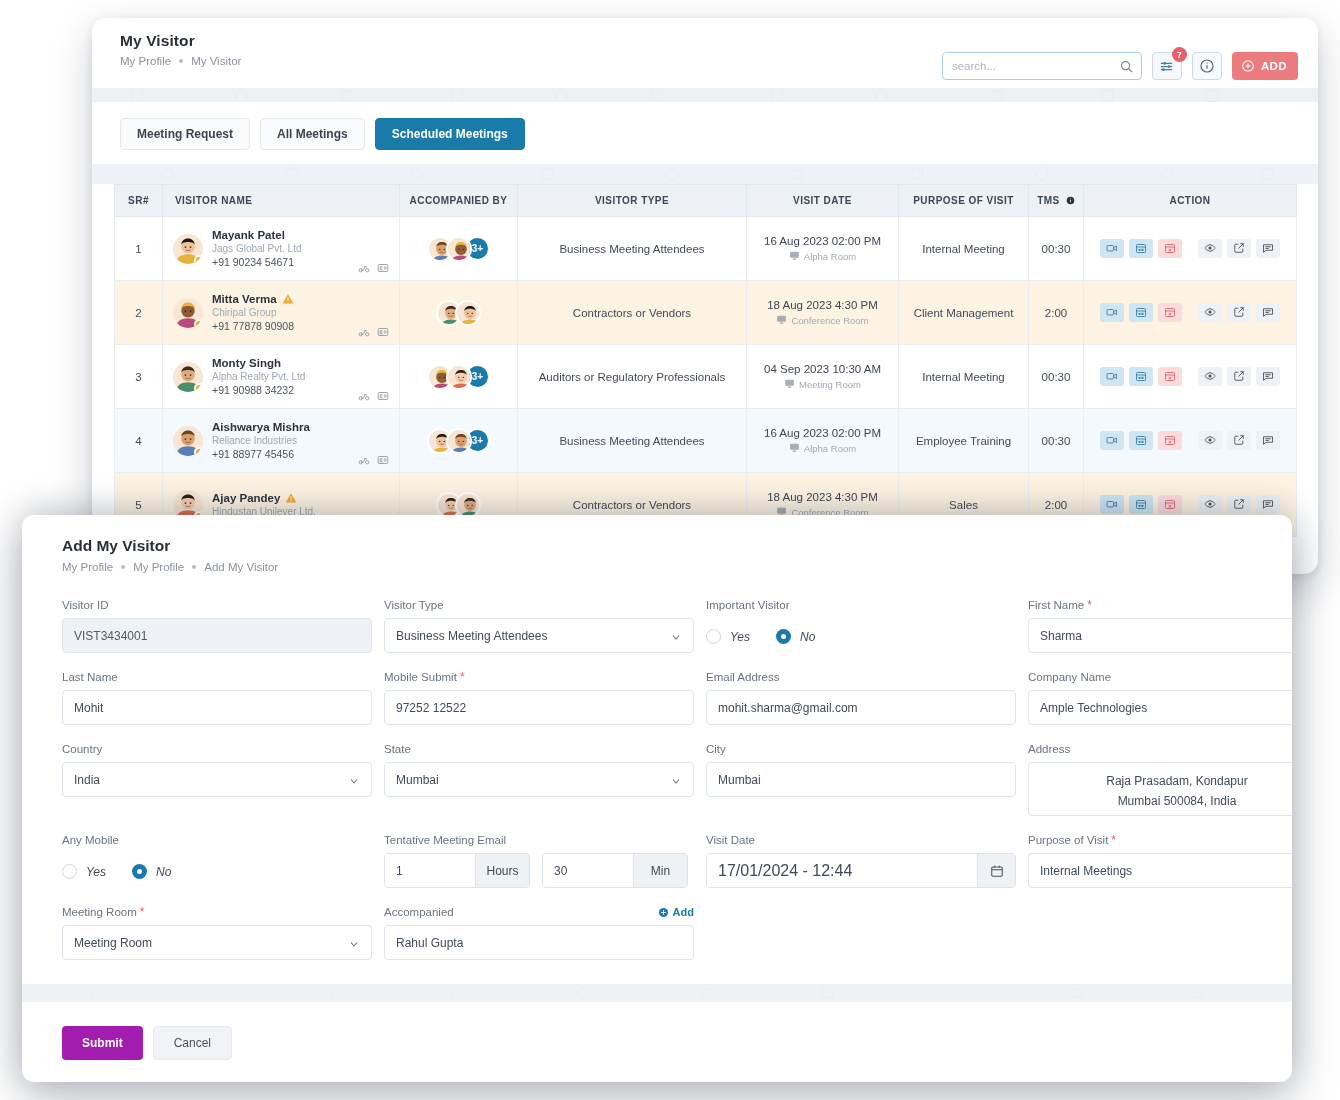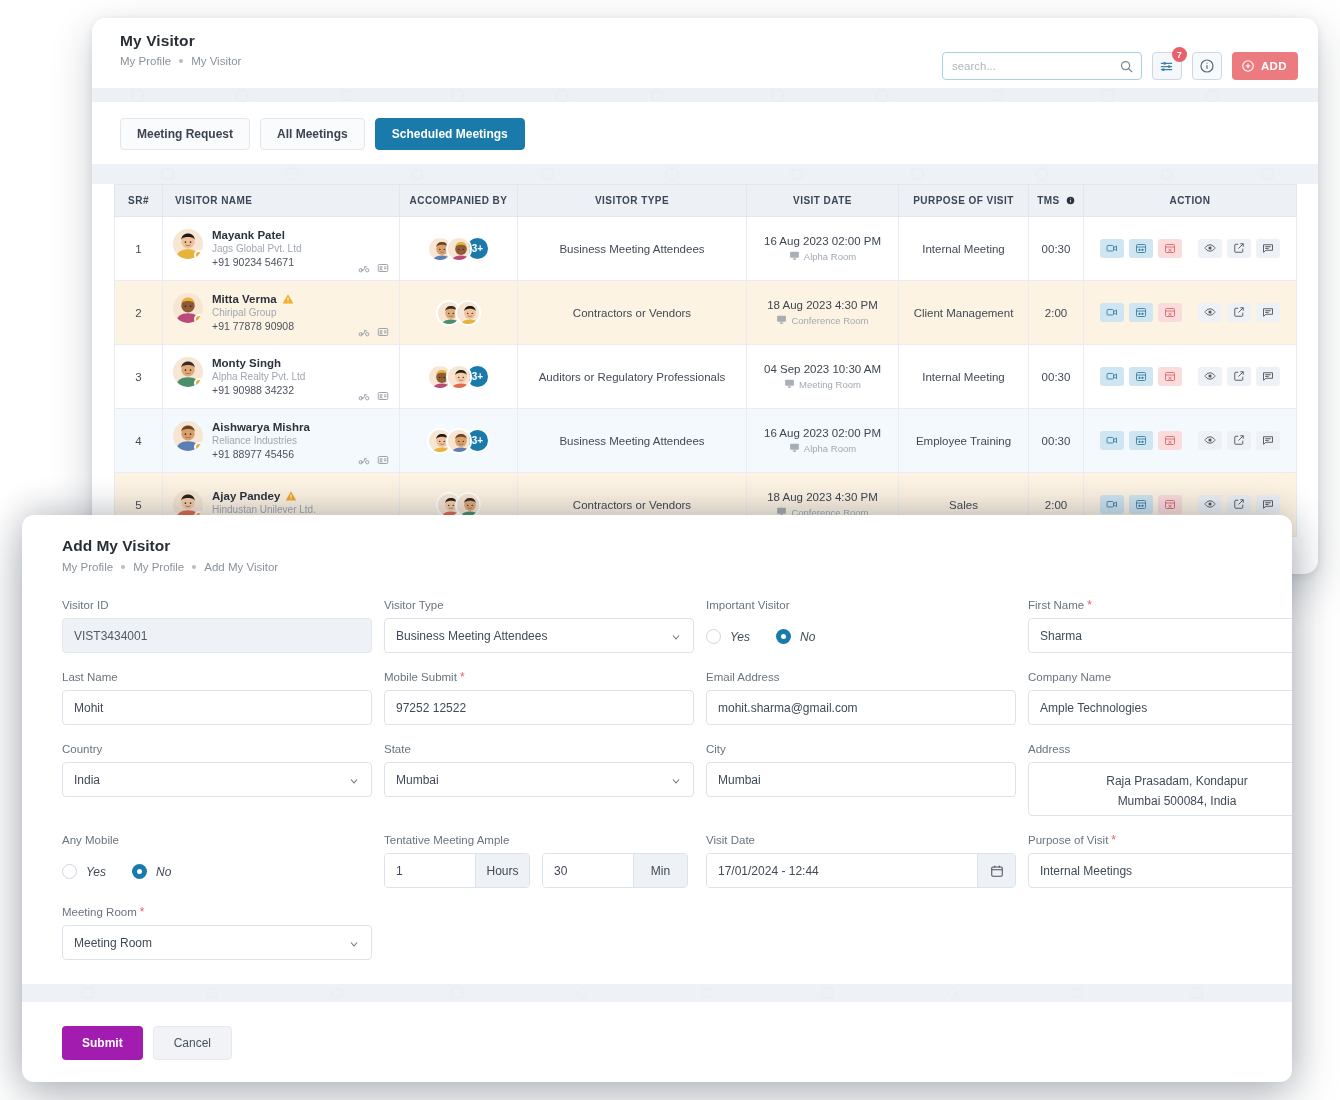--- a/index.html
+++ b/index.html
@@ -84,21 +84,21 @@
   table.grid th.left { text-align:left; padding-left:12px; }
   table.grid td {
     border:1px solid #e9edf2; font-size:11.5px; color:#424a56; text-align:center;
     height:64px; padding:4px 6px; vertical-align:middle;
   }
   tr.r-white td { background:#ffffff; }
   tr.r-amber td { background:#fdf3e3; }
   tr.r-blue  td { background:#f4f9fd; }
 
   .vn-cell { text-align:left !important; position:relative; padding-left:10px !important; }
-  .vn-flex { display:flex; align-items:flex-start; gap:9px; }
+  .vn-flex { display:flex; align-items:center; gap:9px; }
   .avatar {
     width:30px; height:30px; border-radius:50%; flex:0 0 30px; position:relative;
     display:flex; align-items:flex-end; justify-content:center; overflow:hidden;
   }
   .avatar .status {
     position:absolute; right:-1px; bottom:-1px; width:10px; height:10px; border-radius:50%;
     background:#f0a92a; border:2px solid #fff;
   }
   .vn-name { font-size:11.5px; font-weight:bold; color:#2d333c; display:flex; align-items:center; gap:5px; }
   .warn-ic { width:12px; height:12px; color:#f0a92a; }
@@ -167,21 +167,21 @@
   .rd.on::after { content:""; width:5px; height:5px; border-radius:50%; background:#fff; }
 
   .dual { display:flex; gap:12px; }
   .grpctl { display:flex; height:35px; border:1px solid #dde3ea; border-radius:4px; overflow:hidden; width:146px; }
   .grpctl .val { flex:1; display:flex; align-items:center; padding:0 11px; font-size:12px; color:#414a56; background:#fff; }
   .grpctl .unit {
     width:54px; background:#eef1f5; border-left:1px solid #dde3ea; display:flex;
     align-items:center; justify-content:center; font-size:12px; color:#414a56;
   }
   .datectl { display:flex; height:35px; border:1px solid #dde3ea; border-radius:4px; overflow:hidden; }
-  .datectl .val { flex:1; display:flex; align-items:center; padding:0 11px; font-size:12px; color:#414a56; background:#fff; }
+  .datectl .val { flex:1; display:flex; align-items:center; padding:0 11px; font-size:16px; color:#414a56; background:#fff; }
   .datectl .cal { width:38px; background:#eef1f5; border-left:1px solid #dde3ea; display:flex; align-items:center; justify-content:center; color:#4a525e; }
   .datectl .cal svg { width:14px; height:14px; }
 
   .lbl-row { display:flex; align-items:center; justify-content:space-between; }
   .add-link { display:flex; align-items:center; gap:4px; color:#1a7aaa; font-size:11px; font-weight:bold; }
   .add-link svg { width:11px; height:11px; }
 
   .m-sep { margin-top:6px; height:18px; background:#eef2f6; position:relative; overflow:hidden; }
   .m-foot { padding:24px 0 0 40px; display:flex; gap:10px; }
   .btn-submit { height:34px; padding:0 20px; background:#a21caf; color:#fff; border:0; border-radius:4px; font-size:12px; font-weight:bold; display:flex; align-items:center; }
@@ -1068,21 +1068,21 @@
               <span>Yes</span>
             </label>
             <label class="radio">
               <span class="rd on"></span>
               <span>No</span>
             </label>
           </div>
         </div>
 
         <div class="fld">
-          <div class="lbl">Tentative Meeting Ample</div>
+          <div class="lbl">Tentative Meeting Email</div>
           <div class="dual">
             <div class="grpctl">
               <div class="val">1</div>
               <div class="unit">Hours</div>
             </div>
             <div class="grpctl">
               <div class="val">30</div>
               <div class="unit">Min</div>
             </div>
           </div>
@@ -1122,20 +1122,34 @@
             <span class="req">*</span>
           </div>
           <div class="ctl sel">
             <span>Meeting Room</span>
             <svg class="chev" viewBox="0 0 24 24" fill="none" stroke="currentColor" stroke-width="2.2">
                 <polyline points="6 9 12 16 18 9"></polyline>
               </svg>
           </div>
         </div>
 
+        <div class="fld">
+          <div class="lbl lbl-row">
+            <span>Accompanied</span>
+            <span class="add-link">
+              <svg viewBox="0 0 24 24">
+                <circle cx="12" cy="12" r="10" fill="currentColor"></circle>
+                <rect x="11" y="7" width="2" height="10" fill="#fff"></rect>
+                  <rect x="7" y="11" width="10" height="2" fill="#fff"></rect>
+              </svg>
+              <span>Add</span>
+            </span>
+          </div>
+          <div class="ctl">Rahul Gupta</div>
+        </div>
 
         <div></div>
           <div></div>
       </div>
     </div>
 
     <div class="m-sep">
       <svg class="wm" viewBox="0 0 1270 18" preserveAspectRatio="none">
         <g fill="none" stroke="#e3e9ef" stroke-width="1">
           <rect x="60" y="4" width="11" height="10" rx="2"></rect>

